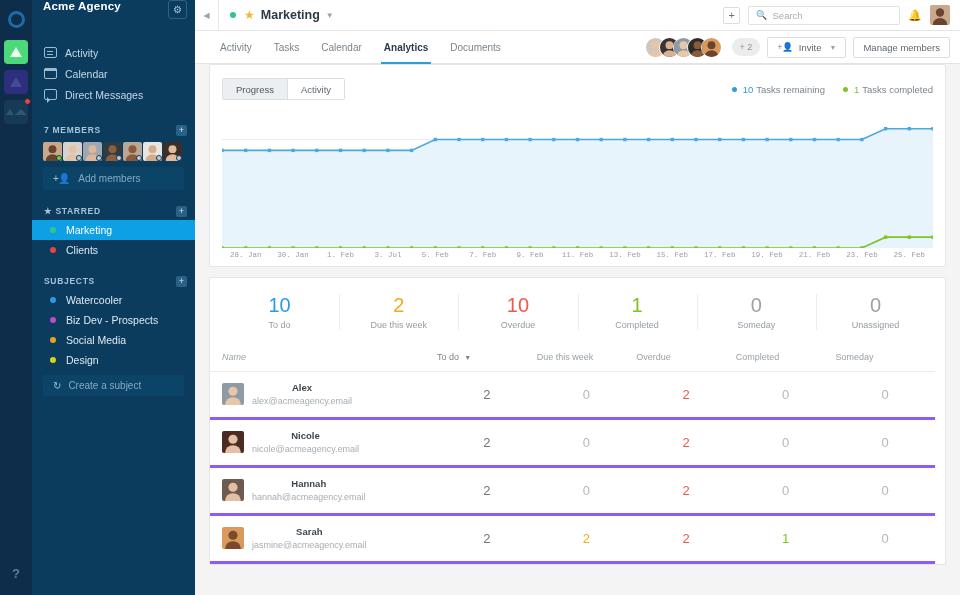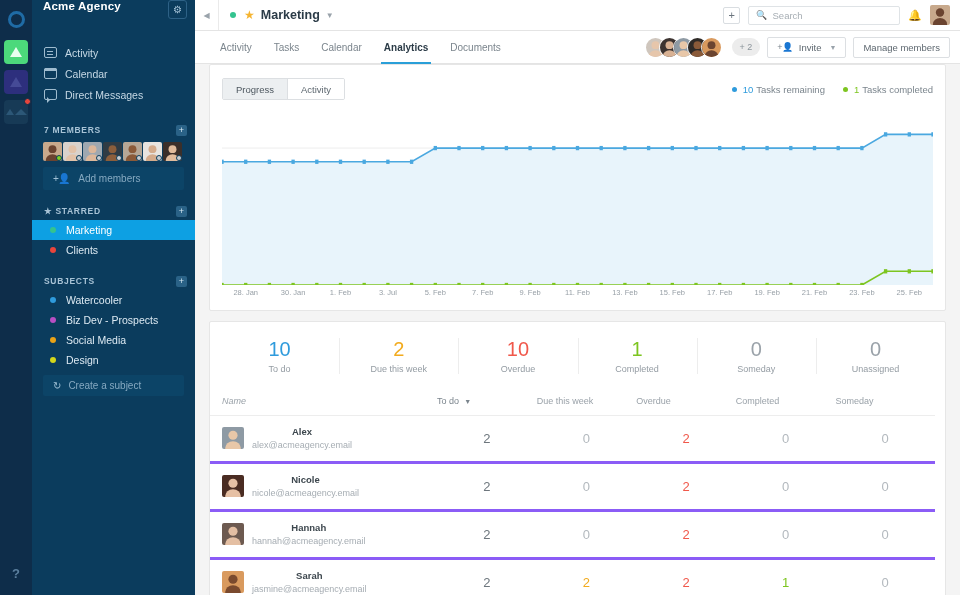--- a/index.html
+++ b/index.html
@@ -181,32 +181,32 @@
     display: flex; align-items: center; height: 32px; padding: 0 2px;
   }
   .ov-left { font-size: 10px; color: #6f7980; }
   .ov-caret { font-size: 8px; margin-left: 5px; color: #9aa3ab; }
   .ov-right { margin-left: auto; font-size: 10px; color: #6f7980; }
   .ov-dl { margin-left: 6px; font-size: 9px; }
 
   .card {
     background: #fff; border: 1px solid #e6e6e6; border-radius: 2px;
   }
-  .chart-card { height: 247px; display: flex; flex-direction: column; padding: 12px 12px 7px 12px; }
+  .chart-card { height: 203px; display: flex; flex-direction: column; padding: 12px 12px 0 12px; }
   .chart-head { display: flex; align-items: center; height: 24px; }
   .seg { display: flex; border: 1px solid #dcdfe2; border-radius: 2px; overflow: hidden; height: 22px; }
   .seg div { padding: 0 13px; display: flex; align-items: center; font-size: 9.5px; color: #5e6870; background: #fff; }
   .seg div.on { background: #eceff1; color: #4d575f; }
   .seg div + div { border-left: 1px solid #dcdfe2; }
   .legend { margin-left: auto; display: flex; gap: 18px; align-items: center; }
   .lg { display: flex; align-items: center; font-size: 9.5px; color: #7b858d; }
   .lg .ld { width: 5px; height: 5px; border-radius: 50%; margin-right: 6px; }
   .lg b { font-weight: normal; margin-right: 3px; }
 
-  .plot-wrap { flex: 1; position: relative; margin-top: 6px; }
+  .plot-wrap { flex: 1; position: relative; margin-top: 6px; font-family: Liberation Mono, monospace; }
   .plot { position: absolute; inset: 0 0 18px 0; }
   .xaxis {
     position: absolute; left: 0; right: 0; bottom: 0; height: 18px;
     display: flex;
   }
   .xtick { font-size: 7.5px; color: #98a0a7; position: absolute; transform: translateX(-50%); top: 3px; white-space: nowrap; }
 
   .stats-card { margin-top: 10px; display: flex; flex-direction: column; }
   .stats-row { display: flex; height: 68px; padding: 8px 10px; }
   .stat { flex: 1; display: flex; flex-direction: column; align-items: center; justify-content: center; position: relative; }

